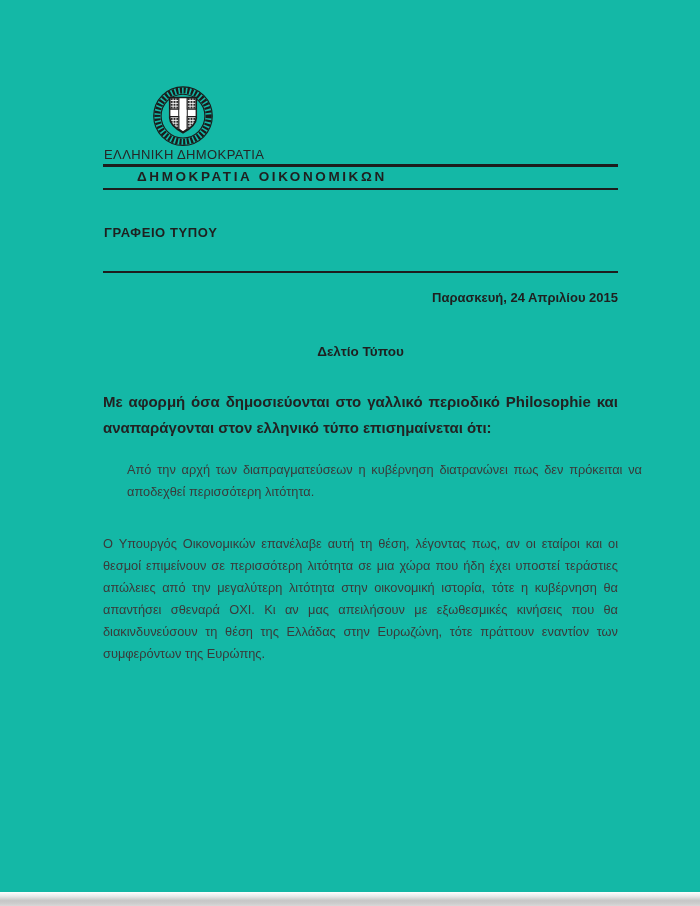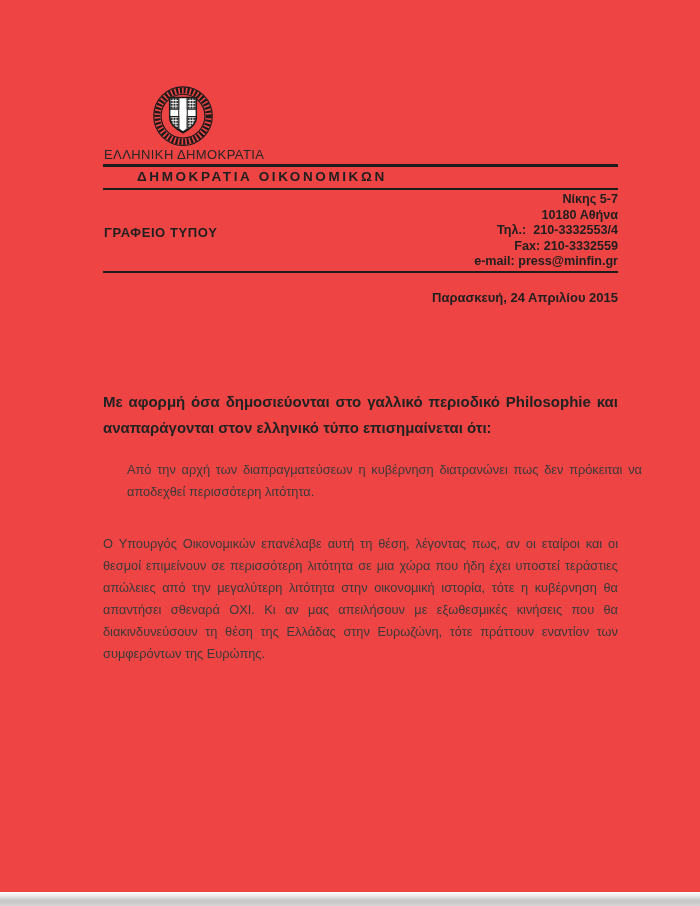--- a/index.html
+++ b/index.html
@@ -4,21 +4,21 @@
 <style>
   html, body {
     margin: 0;
     padding: 0;
     background: #ffffff;
   }
   .page {
     position: relative;
     width: 700px;
     height: 906px;
-    background: #ef4444;
+    background: #14b8a6;
     overflow: hidden;
     font-family: "Liberation Sans", "DejaVu Sans", sans-serif;
     color: #3a3a3a;
   }
   .abs { position: absolute; }
 
   
   .emblem {
     left: 148px; top: 84px;
     width: 70px; height: 68px;
@@ -142,34 +142,28 @@
   </svg>
 
   <div class="abs republic">ΕΛΛΗΝΙΚΗ ΔΗΜΟΚΡΑΤΙΑ</div>
 
   <div class="abs rule rule-top"></div>
 
   <div class="abs ministry">ΔΗΜΟΚΡΑΤΙΑ ΟΙΚΟΝΟΜΙΚΩΝ</div>
 
   <div class="abs rule rule-mid"></div>
 
-  <div class="abs contact">
-    <div>Νίκης 5-7</div>
-    <div>10180 Αθήνα</div>
-    <div>Τηλ.:&nbsp; 210-3332553/4</div>
-    <div>Fax: 210-3332559</div>
-    <div>e-mail: press@minfin.gr</div>
-  </div>
 
   <div class="abs office">ΓΡΑΦΕΙΟ ΤΥΠΟΥ</div>
 
   <div class="abs rule rule-bottom"></div>
 
   <div class="abs date-line">Παρασκευή, 24 Απριλίου 2015</div>
 
+  <div class="abs doc-title">Δελτίο Τύπου</div>
 
   <div class="abs lead">Με αφορμή όσα δημοσιεύονται στο γαλλικό περιοδικό Philosophie και αναπαράγονται στον ελληνικό τύπο επισημαίνεται ότι:</div>
 
   <div class="abs para para-1">Από την αρχή των διαπραγματεύσεων η κυβέρνηση διατρανώνει πως δεν πρόκειται να αποδεχθεί περισσότερη λιτότητα.</div>
 
   <div class="abs para para-2">Ο Υπουργός Οικονομικών επανέλαβε αυτή τη θέση, λέγοντας πως, αν οι εταίροι και οι θεσμοί επιμείνουν σε περισσότερη λιτότητα σε μια χώρα που ήδη έχει υποστεί τεράστιες απώλειες από την μεγαλύτερη λιτότητα στην οικονομική ιστορία, τότε η κυβέρνηση θα απαντήσει σθεναρά ΟΧΙ. Κι αν μας απειλήσουν με εξωθεσμικές κινήσεις που θα διακινδυνεύσουν τη θέση της Ελλάδας στην Ευρωζώνη, τότε πράττουν εναντίον των συμφερόντων της Ευρώπης.</div>
 
 
   <div class="abs page-edge"></div>
 

